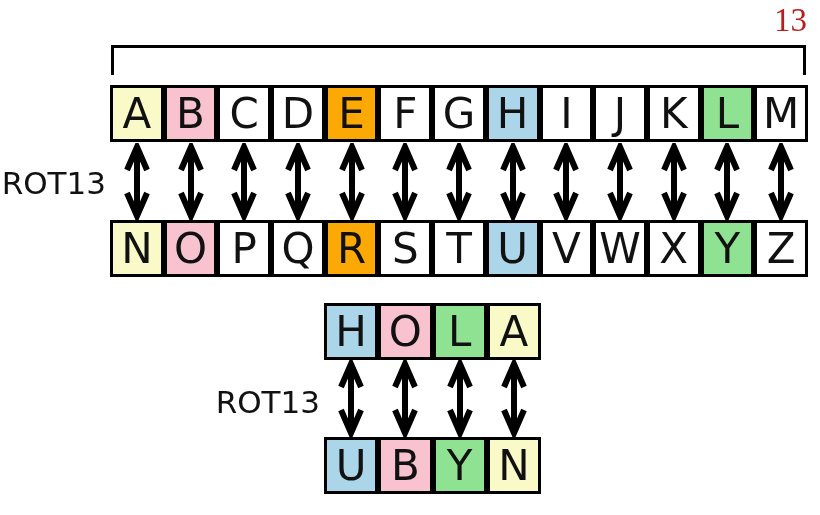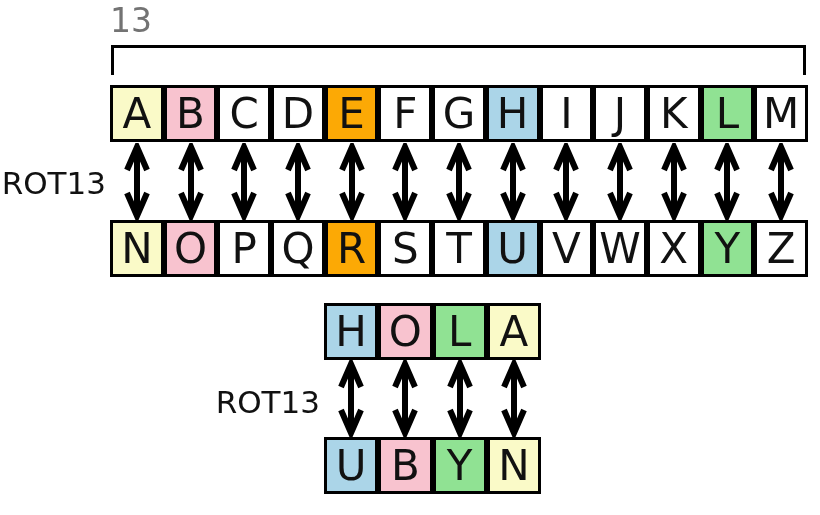--- a/index.html
+++ b/index.html
@@ -5,21 +5,21 @@
   html,body{margin:0;padding:0;background:#ffffff;}
   .canvas{
     position:relative;
     width:820px;height:515px;
     background:#ffffff;
     font-family:"DejaVu Sans", sans-serif;
     overflow:hidden;
   }
   .bracket-label{
     position:absolute;left:110px;top:4px;width:697px;
-    text-align:left;font-size:33px;color:#737373;line-height:1;
+    text-align:right;font-size:33px;color:#b91c1c;line-height:1;font-family:Liberation Serif, serif;
   }
   .bracket{
     position:absolute;left:111px;top:45px;width:689px;height:27px;
     border-top:3px solid #000;border-left:3px solid #000;border-right:3px solid #000;
   }
   .row{position:absolute;display:flex;}
   .row-main{left:110px;}
   .row-example{left:324px;}
   .cell{
     box-sizing:border-box;

